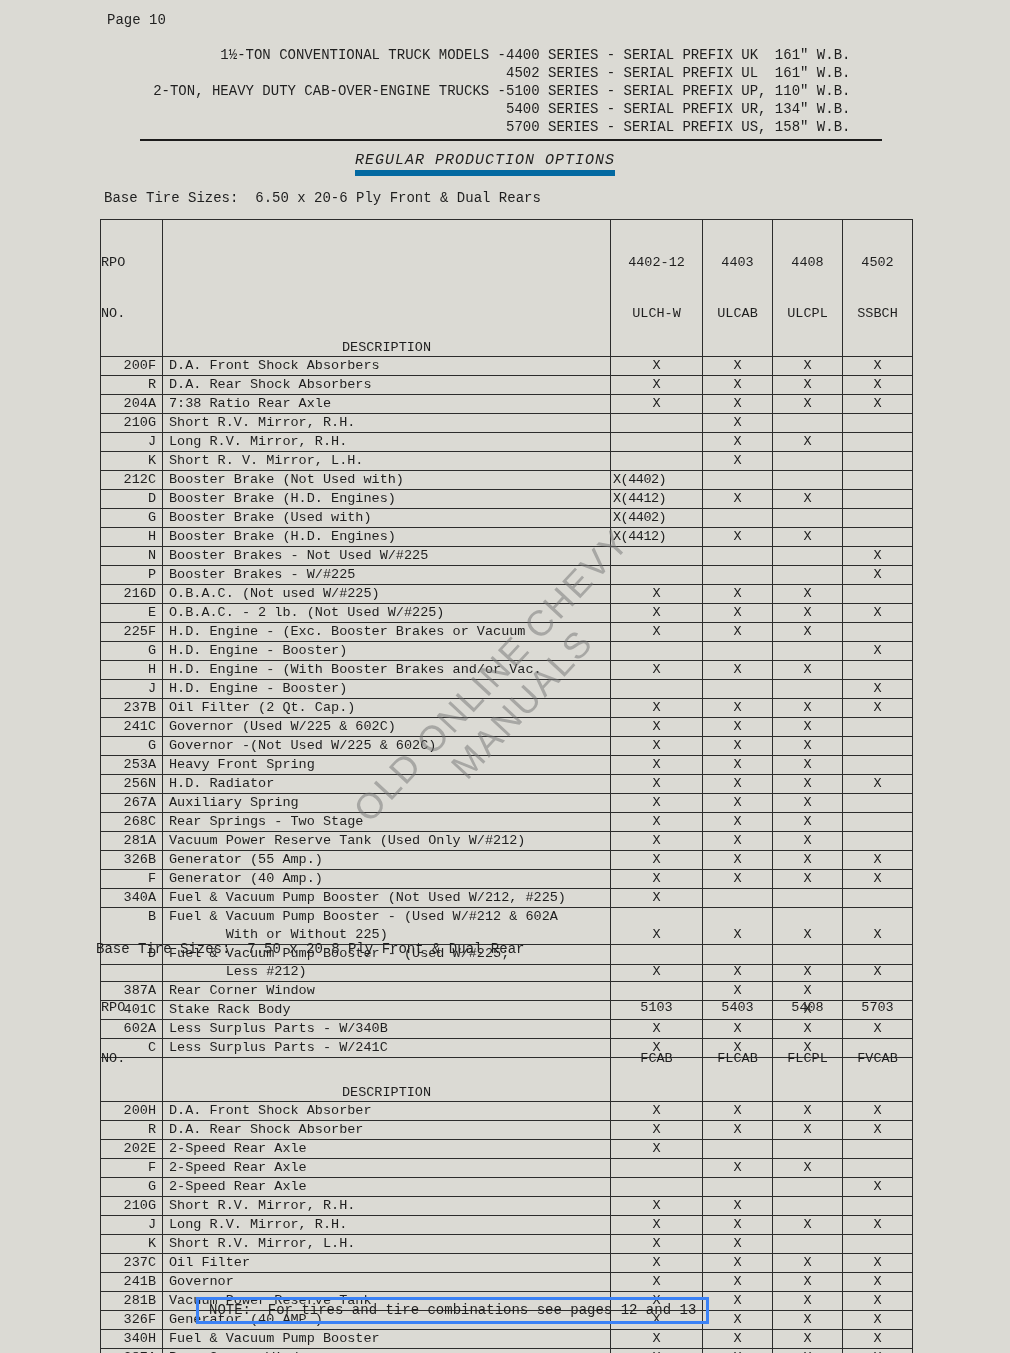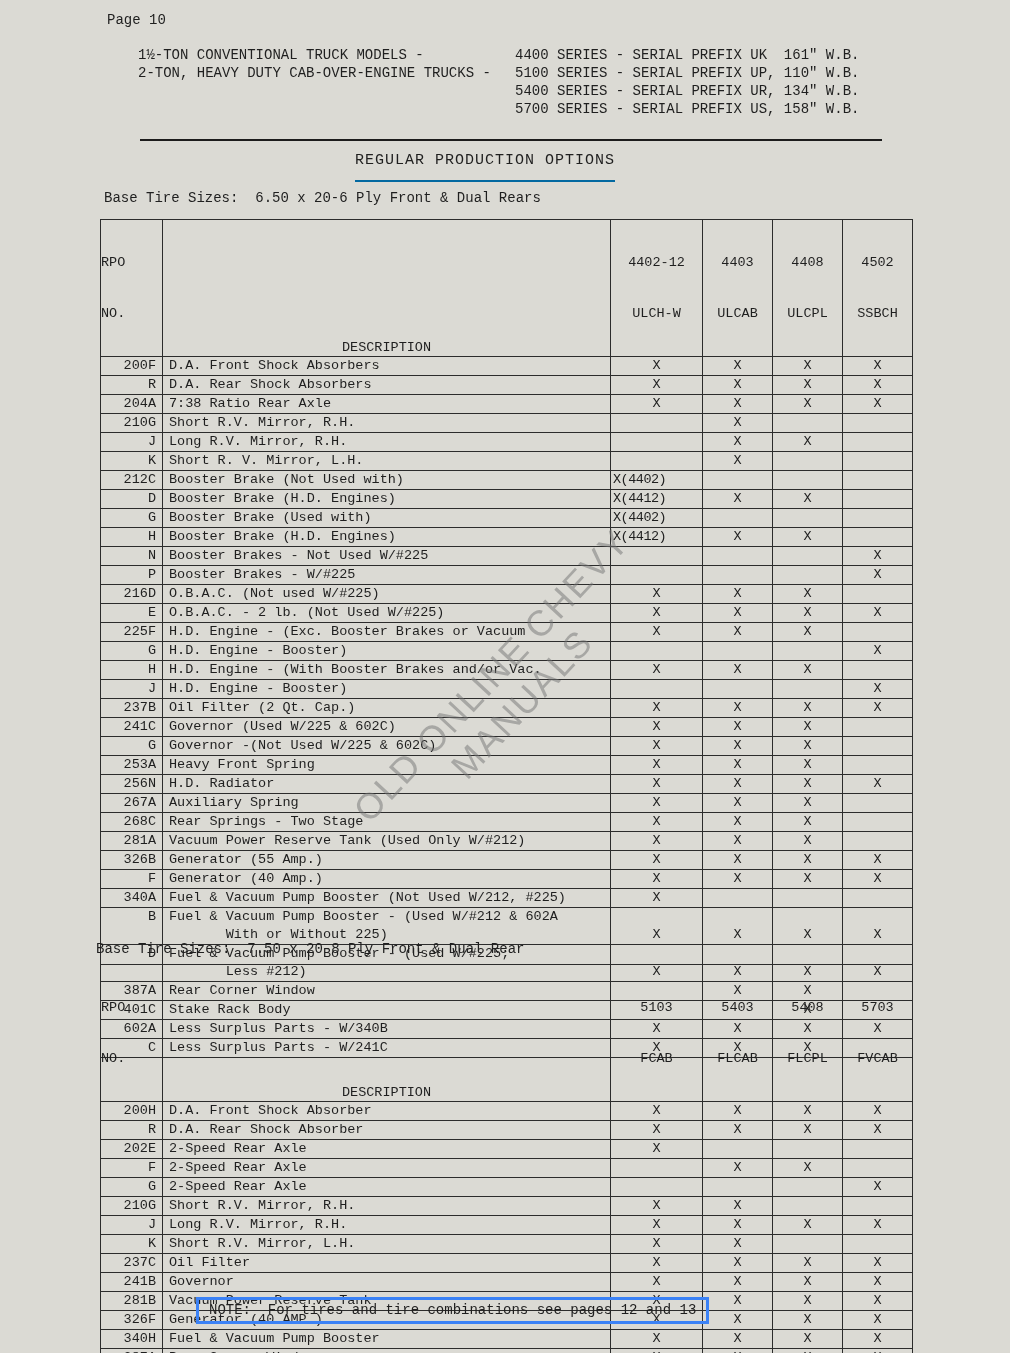--- a/index.html
+++ b/index.html
@@ -8,27 +8,27 @@
     background: #dbdad4;
     font-family: "Liberation Mono", "DejaVu Sans Mono", monospace;
     color: #1f1f1f;
   }
   .page { position: relative; width: 1010px; height: 1353px; overflow: hidden; }
 
   .page-number { position: absolute; left: 107px; top: 12px; font-size: 14px; }
 
   .header-block { position: absolute; left: 138px; top: 46px; font-size: 14px; line-height: 18px; }
   .hrow { display: flex; white-space: pre; }
-  .hrow .hlabel { display: inline-block; width: 368px; text-align: left; margin-right: 9px; }
+  .hrow .hlabel { display: inline-block; width: 368px; text-align: right; }
   .hrow .hvalue { display: inline-block; }
 
   .header-rule { position: absolute; left: 140px; top: 139px; width: 742px; border-top: 2px solid #1c1c1c; }
 
   .title-wrap { position: absolute; left: 60px; top: 151px; width: 850px; text-align: center; }
-  .doc-title { display: inline-block; font-size: 15px; letter-spacing: 1px; border-bottom: 2px solid #0369a1; padding-bottom: 11px; }
+  .doc-title { display: inline-block; font-size: 15px; letter-spacing: 1px; border-bottom: 6px solid #0369a1; padding-bottom: 1px; font-style: italic; }
 
   .caption { position: absolute; font-size: 14px; white-space: pre; }
   .caption1 { left: 104px; top: 190px; }
   .caption2 { left: 96px; top: 941px; }
 
   table.rpo-table { border-collapse: collapse; table-layout: fixed; width: 812px; position: absolute; left: 100px; }
   table.t1 { top: 219px; }
   table.t2 { top: 964px; }
   .rpo-table th, .rpo-table td {
     border: 1px solid #2c2c2c;
@@ -71,21 +71,21 @@
 
 <div class="page">
 
   <div class="page-number">Page 10</div>
 
   <div class="header-block">
     <div class="hrow">
       <span class="hlabel">1½-TON CONVENTIONAL TRUCK MODELS -</span><span class="hvalue">4400 SERIES - SERIAL PREFIX UK  161" W.B.</span>
     </div>
     <div class="hrow">
-      <span class="hlabel"></span>
+      <span class="hlabel"></span><span class="hvalue">4502 SERIES - SERIAL PREFIX UL  161" W.B.</span>
     </div>
     <div class="hrow">
       <span class="hlabel">2-TON, HEAVY DUTY CAB-OVER-ENGINE TRUCKS -</span><span class="hvalue">5100 SERIES - SERIAL PREFIX UP, 110" W.B.</span>
     </div>
     <div class="hrow">
       <span class="hlabel"></span><span class="hvalue">5400 SERIES - SERIAL PREFIX UR, 134" W.B.</span>
     </div>
     <div class="hrow">
       <span class="hlabel"></span><span class="hvalue">5700 SERIES - SERIAL PREFIX US, 158" W.B.</span>
     </div>

